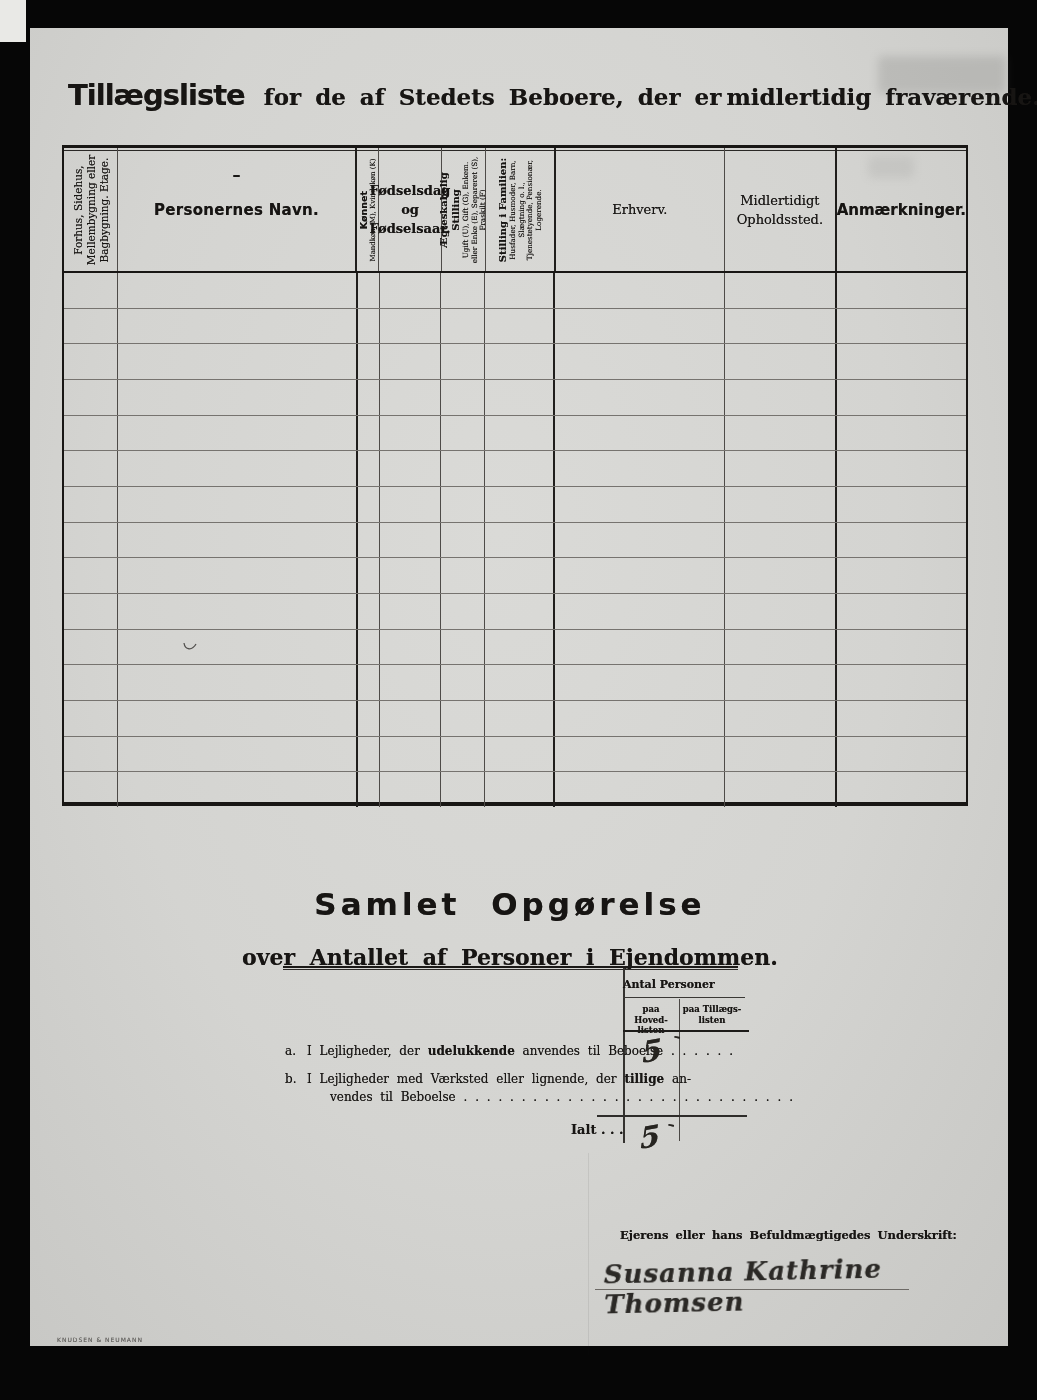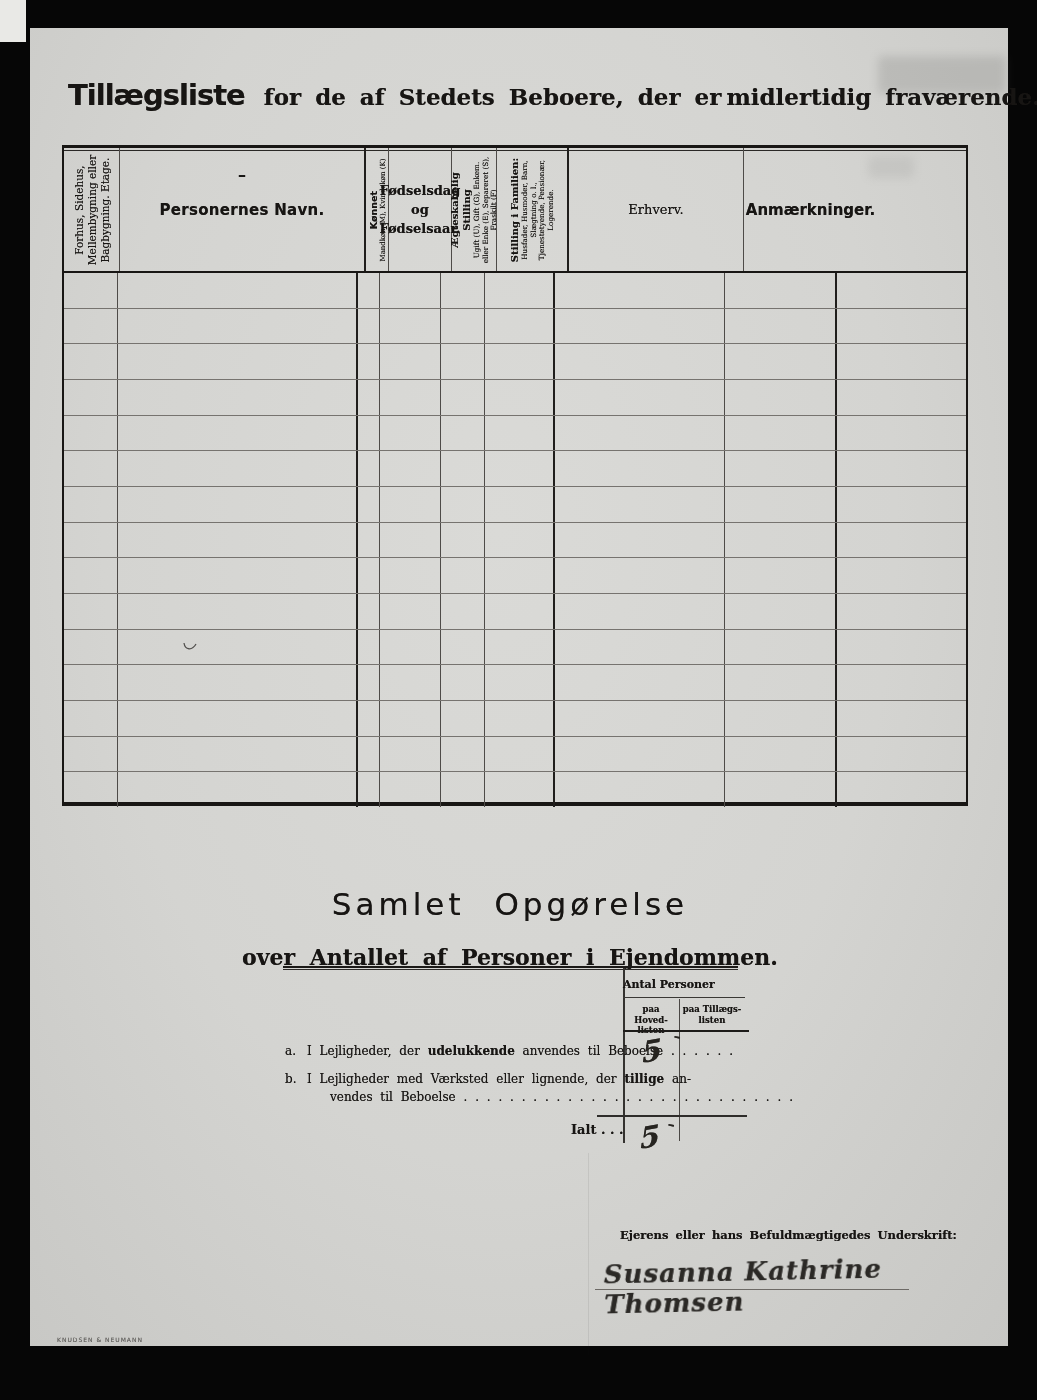--- a/index.html
+++ b/index.html
@@ -48,21 +48,21 @@
   .h-sex-sub { font-size:7px; line-height:8px; }
   .h-birth { font-size:13px; font-weight:600; line-height:19px; }
   .h-rot-main { font-weight:700; font-size:10px; line-height:12px; }
   .h-rot-sub { font-size:7.2px; line-height:8.5px; }
   .h-plain { font-size:13px; }
   .h-remarks { font-family:"DejaVu Sans", sans-serif; font-weight:800; font-size:15px; }
   .pen-curl { position:absolute; left:118px; top:368px; opacity:.85; }
 
   
   .sum-title { position:absolute; left:180px; top:858px; width:600px; text-align:center;
-    font-family:"DejaVu Sans", sans-serif; font-weight:400; font-size:31px; letter-spacing:4px; word-spacing:16px; }
+    font-family:"DejaVu Sans", sans-serif; font-weight:700; font-size:31px; letter-spacing:4px; word-spacing:16px; }
   .sum-sub { position:absolute; left:180px; top:901px; width:600px; text-align:center;
     font-weight:700; font-size:22px; word-spacing:7px;margin-top:15px; }
   .dbl-rule { position:absolute; left:253px; top:938px; width:455px; height:4px;
     border-top:2px solid #1b1917; border-bottom:1px solid #2c2a28; }
   .v1 { position:absolute; left:593px; top:940px; width:1.5px; height:175px; background:#34322f; }
   .v2 { position:absolute; left:649px; top:971px; width:1px; height:142px; background:#4a4744; }
   .antal-title { position:absolute; left:593px; top:950px; width:122px; text-align:left; font-size:11px; font-weight:700; }
   .antal-underline { position:absolute; left:593px; top:969px; width:122px; height:1px; background:#3a3835; }
   .subcol { position:absolute; top:976px; font-size:8.5px; line-height:10.5px; text-align:center; font-weight:600; }
   .subcol.hoved { left:595px; width:52px; }
@@ -150,20 +150,26 @@
             <span class="ln h-rot-main">Stilling i Familien:</span>
             <span class="ln h-rot-sub">Husfader, Husmoder, Barn,</span>
             <span class="ln h-rot-sub">Slægtning o. l.,</span>
             <span class="ln h-rot-sub">Tjenestetyende, Pensionær,</span>
             <span class="ln h-rot-sub">Logerende.</span>
           </div>
         </div>
         <div class="hc c7">
           <span class="h-plain">Erhverv.</span>
         </div>
+        <div class="hc c8 thickr">
+          <div class="h-plain" style="line-height:19px;">
+            <div>Midlertidigt</div>
+            <div>Opholdssted.</div>
+          </div>
+        </div>
         <div class="hc c9">
           <span class="h-remarks">Anmærkninger.</span>
         </div>
       </div>
 
       <div class="tbody">
         <div class="bodycols">
           <div class="bc c1"></div>
           <div class="bc c2 thickr"></div>
           <div class="bc c3"></div>

